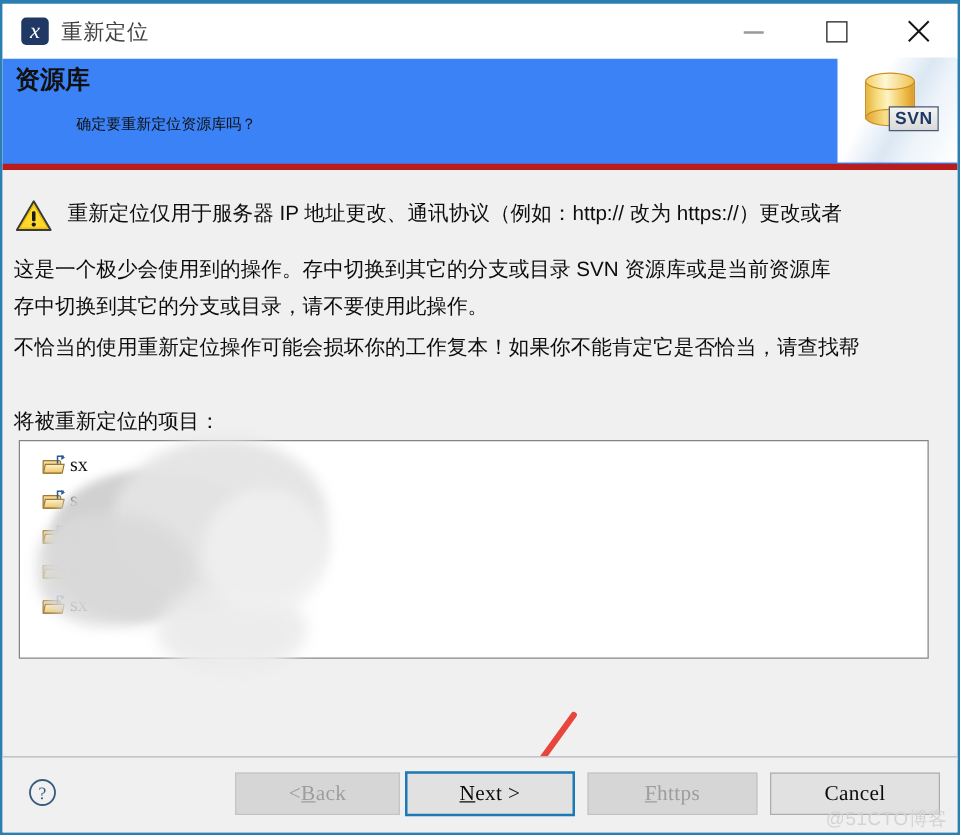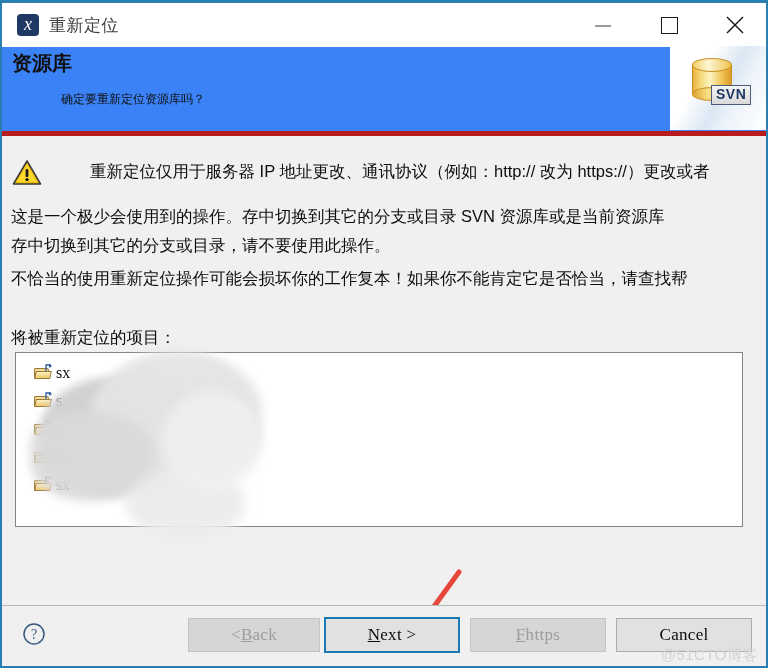--- a/index.html
+++ b/index.html
@@ -160,21 +160,20 @@
     position: relative;
     height: 473px;
     background: #f0f0f0;
   }
   #warn-row {
     position: absolute;
     left: 10px; top: 22px;
     right: 6px;
     display: flex;
     align-items: flex-start;
-    gap: 36px;
   }
   #warn-icon { flex: none; width: 30px; height: 27px; margin-top: 1px;}
   #warn-line1 {
     margin-left: 12px;
     font-size: 16.5px;
     color: #0d0d0d;
     line-height: 26px;
     white-space: nowrap;
   }
   .para {

